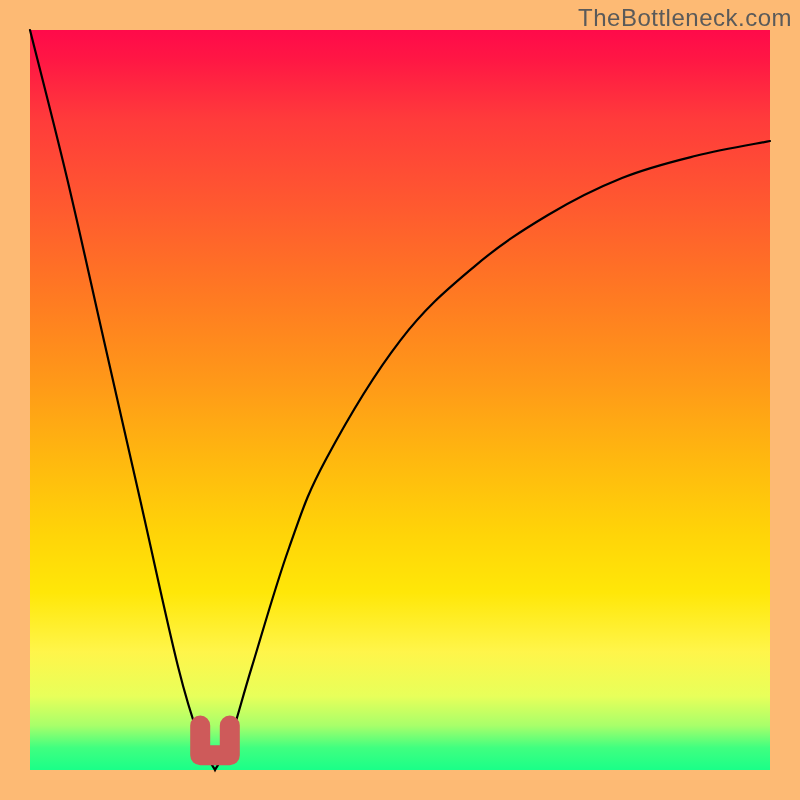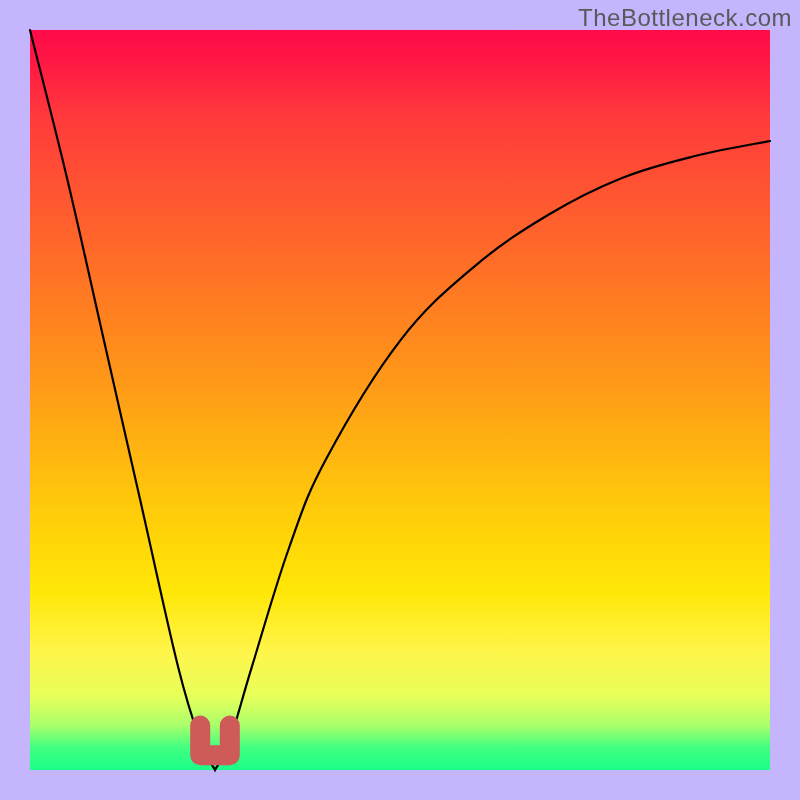--- a/index.html
+++ b/index.html
@@ -8,21 +8,21 @@
     width: 800px;
     height: 800px;
     overflow: hidden;
     font-family: Arial, Helvetica, sans-serif;
     background: #000;
   }
   .canvas {
     position: relative;
     width: 800px;
     height: 800px;
-    background: #c4b5fd;
+    background: #fdba74;
   }
   .plot-area {
     position: absolute;
     left: 30px;
     top: 30px;
     width: 740px;
     height: 740px;
     
     background: linear-gradient(to bottom,
        #ff0a4a 0%,

